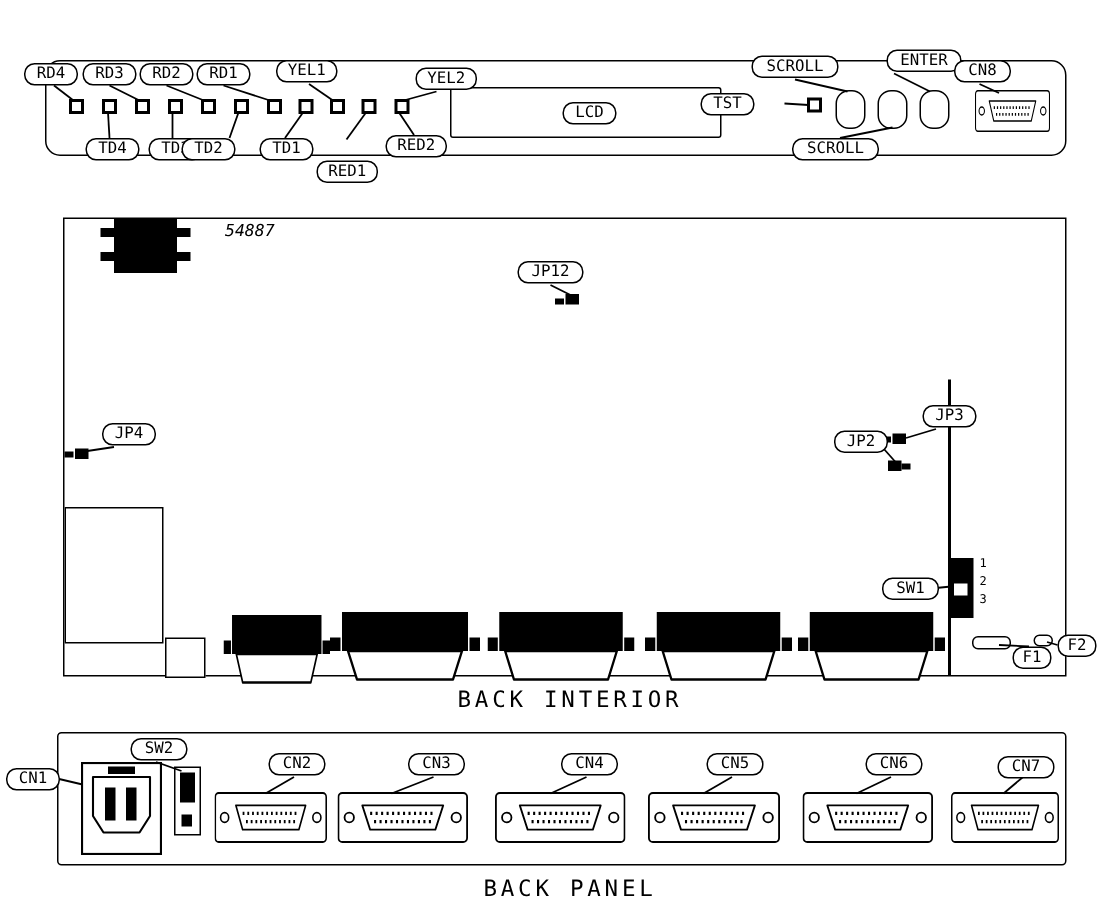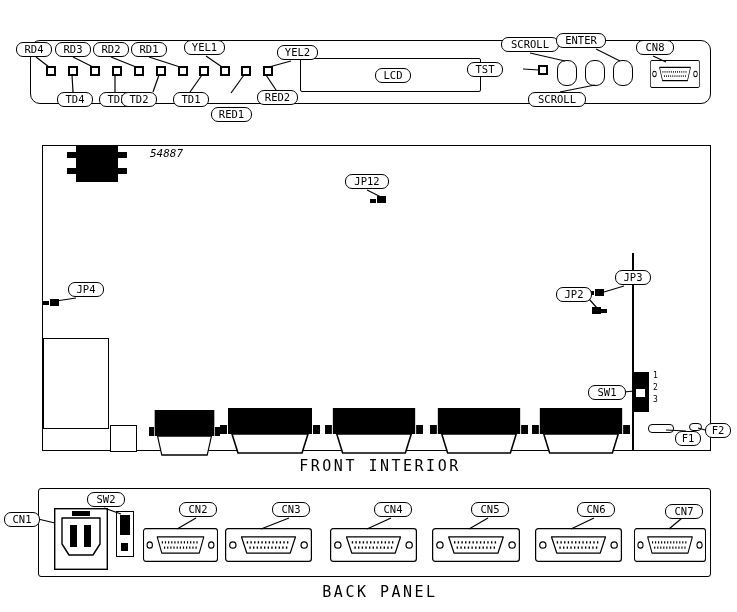--- a/index.html
+++ b/index.html
@@ -76,21 +76,21 @@
   <div class="lbl" style="left:375px;top:68px;width:30px">LCD</div>
 
   <div class="lbl" style="left:467px;top:62px;width:30px">TST</div>
   <div class="led" style="left:538px;top:65px"></div>
 
   <div class="btn" style="left:557px;top:60px"></div>
   <div class="btn" style="left:585px;top:60px"></div>
   <div class="btn" style="left:613px;top:60px"></div>
 
   <div class="lbl" style="left:501px;top:37px;width:52px">SCROLL</div>
-  <div class="lbl" style="left:556px;top:33px;width:44px">ENTER</div>
+  <div class="lbl" style="left:591px;top:33px;width:44px">ENTER</div>
   <div class="lbl" style="left:528px;top:92px;width:52px">SCROLL</div>
 
   <div class="lbl" style="left:636px;top:40px;width:32px">CN8</div>
   <svg class="part" viewBox="0 0 100 38" preserveAspectRatio="none" style="left:650px;top:60px;width:50px;height:28px">
       <use href="#dsub"></use>
     </svg>
 
   <div class="outline" style="left:42px;top:145px;width:669px;height:306px"></div>
   <div class="blk" style="left:632px;top:253px;width:1.5px;height:197px;z-index:2"></div>
 
@@ -142,21 +142,21 @@
   <svg class="part" viewBox="0 0 100 46" preserveAspectRatio="none" style="left:430px;top:408px;width:98px;height:46px">
       <use href="#iconn"></use>
     </svg>
   <svg class="part" viewBox="0 0 100 46" preserveAspectRatio="none" style="left:532px;top:408px;width:98px;height:46px">
       <use href="#iconn"></use>
     </svg>
 
   <div class="outline" style="left:43px;top:338px;width:66px;height:91px;z-index:2"></div>
   <div class="outline" style="left:110px;top:425px;width:27px;height:27px;z-index:2"></div>
 
-  <div class="title" style="left:260px;top:457px;width:240px">FRONT INTERIOR</div>
+  <div class="title" style="left:260px;top:457px;width:240px">BACK INTERIOR</div>
 
   <div class="outline" style="left:38px;top:488px;width:673px;height:89px;border-radius:3px"></div>
 
   <div class="lbl" style="left:4px;top:512px;width:30px">CN1</div>
   <svg class="part" viewBox="0 0 54 62" style="left:54px;top:508px;width:54px;height:62px">
     <rect x="0.7" y="0.7" width="52.6" height="60.6" fill="#fff" stroke="#000" stroke-width="1.4"></rect>
     <rect x="18" y="3" width="18" height="5" fill="#000"></rect>
     <path d="M8 10 H46 V36 L39 47 H15 L8 36 Z" fill="#fff" stroke="#000" stroke-width="1.4" stroke-linejoin="round"></path>
     <rect x="16" y="17" width="7" height="22" fill="#000"></rect>
     <rect x="30" y="17" width="7" height="22" fill="#000"></rect>

